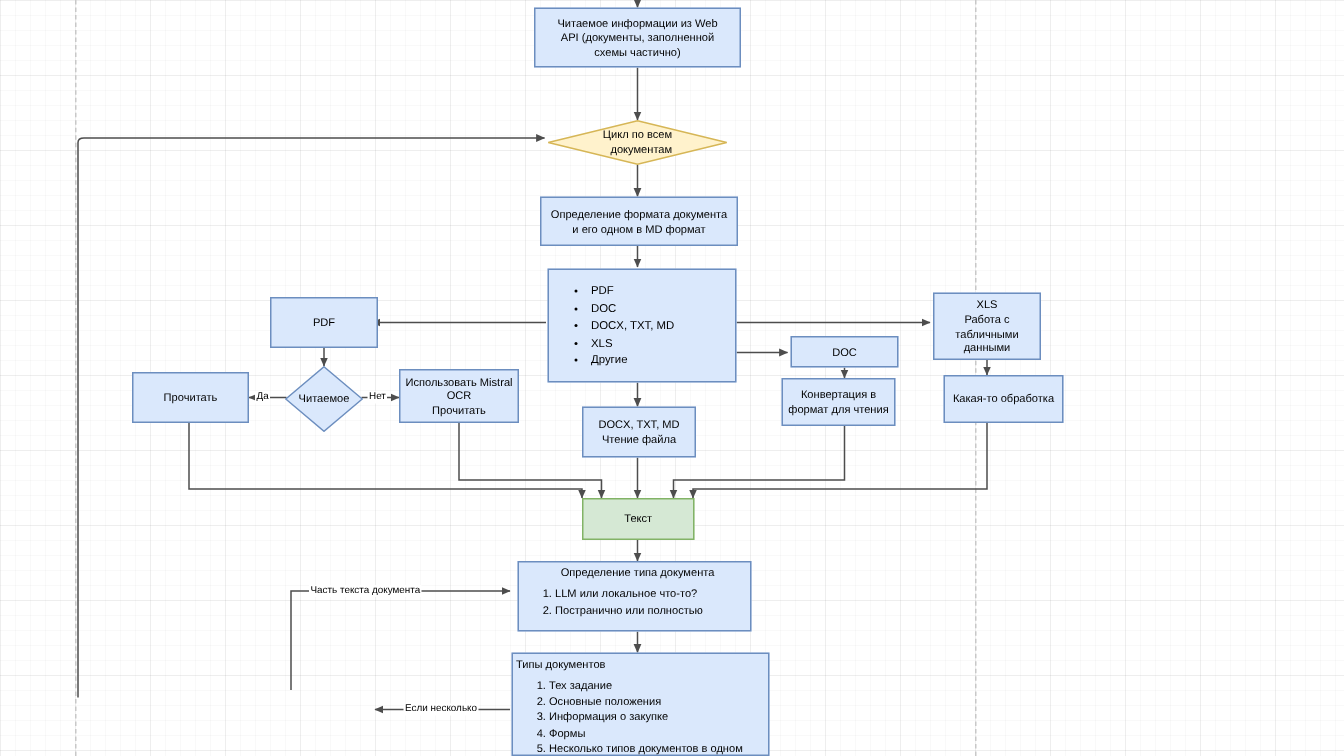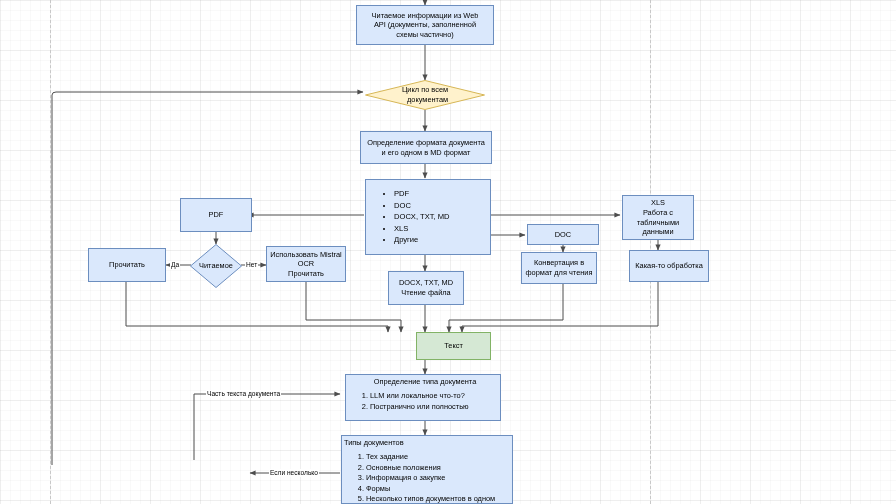--- a/index.html
+++ b/index.html
@@ -288,21 +288,21 @@
       <div>Работа с</div>
       <div>табличными</div>
       <div>данными</div>
     </div>
   </div>
 
   <div class="node" style="left:618px; top:250px; width:80px; height:32px;margin-left:11px;">
     <div class="inner">Какая-то обработка</div>
   </div>
 
-  <div class="node green" style="left:388px; top:332px; width:75px; height:28px;margin-left:28px;">
+  <div class="node green" style="left:388px; top:332px; width:75px; height:28px;">
     <div class="inner">Текст</div>
   </div>
 
   <div class="node listbox" style="left:345px; top:374px; width:156px; height:47px;">
     <div class="inner">
       <div class="boxtitle left">Определение типа документа</div>
       <ol class="num">
         <li>LLM или локальное что-то?</li>
         <li>Постранично или полностью</li>
       </ol>

